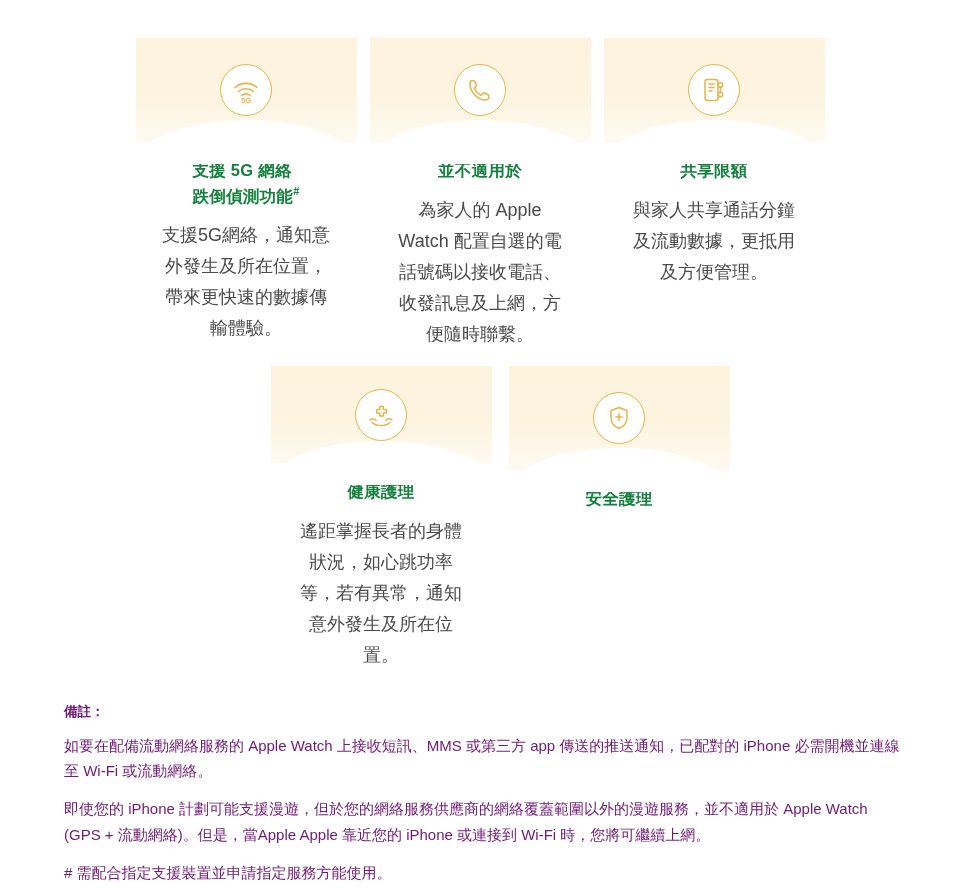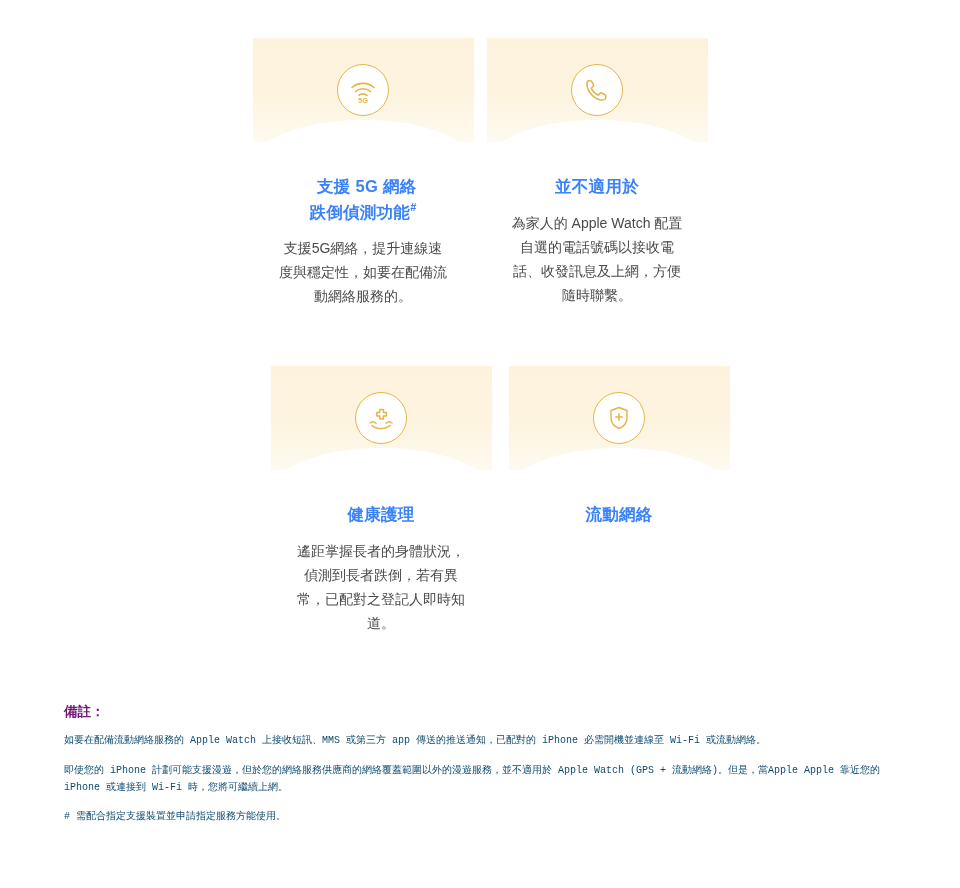--- a/index.html
+++ b/index.html
@@ -78,61 +78,60 @@
     background: #ffffff;
     display: flex;
     align-items: center;
     justify-content: center;
     position: relative;
     z-index: 2;
   }
   .icon-circle svg { display: block; }
 
   .card-title {
-    margin-top: 32px;
+    margin-top: 16px;
     font-size: 16.5px;
     font-weight: bold;
-    color: #3b82f6;
-    text-align: right;
+    color: #15803d;
+    text-align: left;
     line-height: 1.5;
     letter-spacing: .3px;
   }
   .card-title .sup {
     font-size: 11px;
     vertical-align: super;
     font-weight: bold;
   }
   .card-desc {
     margin-top: 12px;
     width: 172px;
-    font-size: 14px;
+    font-size: 18px;
     line-height: 1.72;
     color: #4a4a4a;
     text-align: center;
   }
 
   
   .notes {
     position: absolute;
     left: 64px;
     top: 703px;
     width: 840px;
   }
   .notes-title {
     font-size: 13.5px;
     font-weight: bold;
     color: #701a75;
     margin-bottom: 12px;
   }
   .note {
-    font-size: 10px;
+    font-size: 15px;
     line-height: 1.68;
-    color: #0c4a6e;
+    color: #701a75;
     margin-bottom: 13px;
-    font-family: Liberation Mono, monospace;
   }
   .note:last-child { margin-bottom: 0; }
 </style>
 </head>
 <body>
 
 <div class="page">
 
   <div class="row row-1">
 
@@ -144,68 +143,85 @@
             <path d="M7.5 16.5c4-3.6 11-3.6 15 0"></path>
             <path d="M11 20.4c2.2-2 5.8-2 8 0"></path>
             <text x="15" y="27.5" font-size="7.5" font-family="Liberation Sans, sans-serif" fill="#e8b44a" stroke="none" text-anchor="middle" font-weight="bold">5G</text>
           </svg>
         </span>
       </div>
       <div class="card-title">
         <div>支援 5G 網絡</div>
         <div><span>跌倒偵測功能</span><span class="sup">#</span></div>
       </div>
-      <div class="card-desc">支援5G網絡，提升連線速度與穩定性，如要在配備流動網絡服務的。</div>
+      <div class="card-desc">支援5G網絡，通知意外發生及所在位置，帶來更快速的數據傳輸體驗。</div>
     </div>
 
     <div class="card tall">
       <div class="card-top">
         <span class="icon-circle">
           <svg width="28" height="28" viewBox="0 0 28 28" fill="none" stroke="#e8b44a" stroke-width="1.6" stroke-linecap="round" stroke-linejoin="round">
             <path d="M6.5 4.5c1.2 0 2 .4 2.6 1.6l1.3 2.6c.4.8.2 1.5-.5 2l-1.2.9c-.4.3-.5.6-.3 1.1a13.5 13.5 0 006.3 6.3c.5.2.8.1 1.1-.3l.9-1.2c.5-.7 1.2-.9 2-.5l2.6 1.3c1.2.6 1.6 1.4 1.6 2.6 0 1.6-1.6 3.1-3.6 3.1C12 24 4 16 4 8.1 4 6.1 5 4.5 6.5 4.5z"></path>
           </svg>
         </span>
       </div>
       <div class="card-title">
         <div>並不適用於</div>
       </div>
       <div class="card-desc">為家人的 Apple Watch 配置自選的電話號碼以接收電話、收發訊息及上網，方便隨時聯繫。</div>
     </div>
 
+    <div class="card tall">
+      <div class="card-top">
+        <span class="icon-circle">
+          <svg width="28" height="28" viewBox="0 0 28 28" fill="none" stroke="#e8b44a" stroke-width="1.5" stroke-linecap="round" stroke-linejoin="round">
+            <rect x="5" y="3.5" width="13" height="21" rx="2.5"></rect>
+            <path d="M9 8h5M9 11.5h5M9 15h3"></path>
+            <circle cx="20.5" cy="9" r="2.2"></circle>
+            <circle cx="20.5" cy="18.5" r="2.2"></circle>
+            <path d="M20.5 11.2v5.1"></path>
+          </svg>
+        </span>
+      </div>
+      <div class="card-title">
+        <div>共享限額</div>
+      </div>
+      <div class="card-desc">與家人共享通話分鐘及流動數據，更抵用及方便管理。</div>
+    </div>
   </div>
 
   <div class="row row-2">
 
     <div class="card short">
       <div class="card-top">
         <span class="icon-circle">
           <svg width="28" height="28" viewBox="0 0 28 28" fill="none" stroke="#e8b44a" stroke-width="1.5" stroke-linecap="round" stroke-linejoin="round">
             <path d="M14 5.5h3.6v3h3v3.6h-3v3h-3.6v-3h-3V8.5h3z" transform="translate(-1.2,0)"></path>
             <path d="M3 19c2-1.6 4-1.8 6 .2M25 19c-2-1.6-4-1.8-6 .2"></path>
             <path d="M5 21.5c2.5 2.2 5.6 3 9 3s6.5-.8 9-3"></path>
           </svg>
         </span>
       </div>
       <div class="card-title">
         <div>健康護理</div>
       </div>
-      <div class="card-desc">遙距掌握長者的身體狀況，偵測到長者跌倒，若有異常，已配對之登記人即時知道。</div>
+      <div class="card-desc">遙距掌握長者的身體狀況，如心跳功率等，若有異常，通知意外發生及所在位置。</div>
     </div>
 
     <div class="card short">
       <div class="card-top">
         <span class="icon-circle">
           <svg width="28" height="28" viewBox="0 0 28 28" fill="none" stroke="#e8b44a" stroke-width="1.5" stroke-linecap="round" stroke-linejoin="round">
             <path d="M14 3.5l8 3v7.2c0 5-3.3 8.8-8 10.8-4.7-2-8-5.8-8-10.8V6.5z"></path>
             <path d="M14 9.8v6.4M10.8 13h6.4"></path>
           </svg>
         </span>
       </div>
       <div class="card-title">
-        <div>流動網絡</div>
+        <div>安全護理</div>
       </div>
     </div>
   </div>
 
   <div class="notes">
     <div class="notes-title">備註：</div>
     <div class="note">如要在配備流動網絡服務的 Apple Watch 上接收短訊、MMS 或第三方 app 傳送的推送通知，已配對的 iPhone 必需開機並連線至 Wi-Fi 或流動網絡。</div>
     <div class="note">即使您的 iPhone 計劃可能支援漫遊，但於您的網絡服務供應商的網絡覆蓋範圍以外的漫遊服務，並不適用於 Apple Watch (GPS + 流動網絡)。但是，當Apple Apple 靠近您的 iPhone 或連接到 Wi-Fi 時，您將可繼續上網。</div>
     <div class="note"># 需配合指定支援裝置並申請指定服務方能使用。</div>
   </div>

